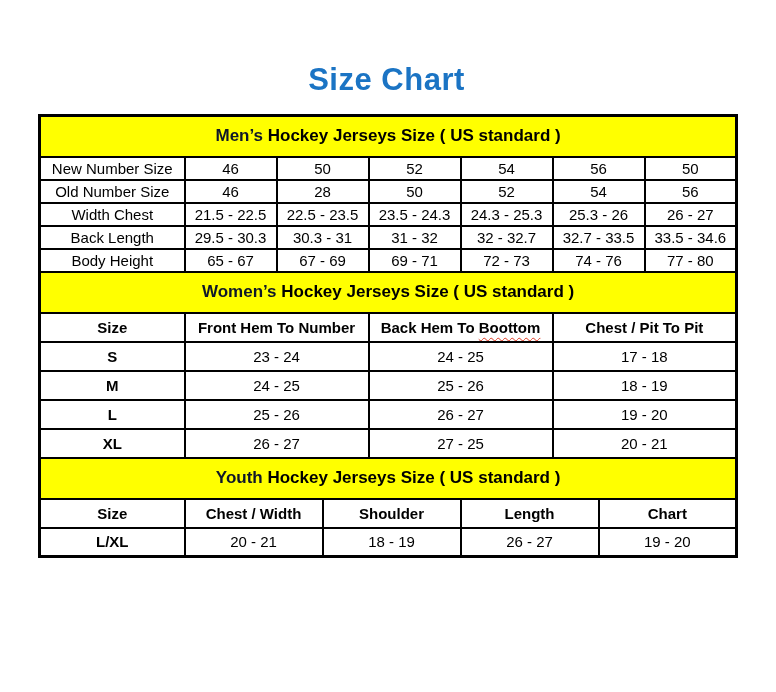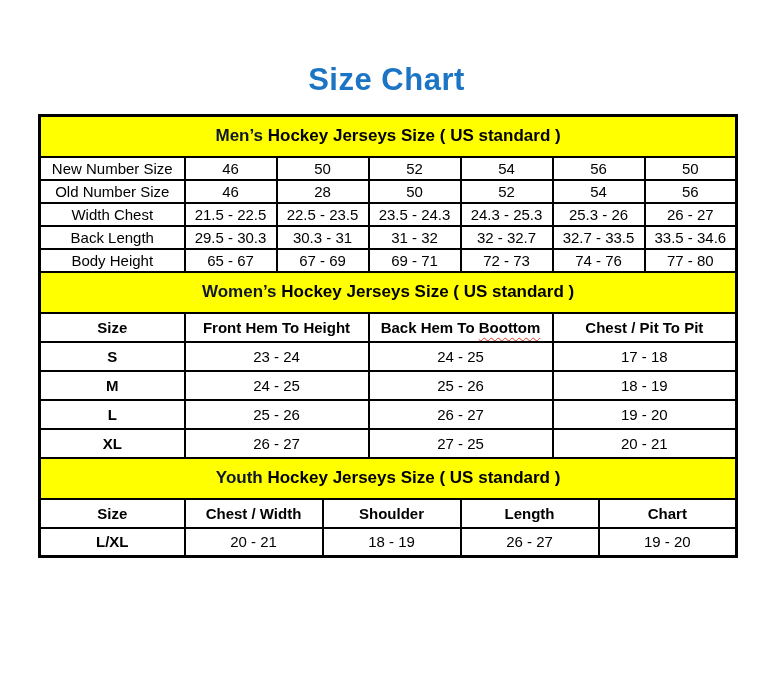--- a/index.html
+++ b/index.html
@@ -141,21 +141,21 @@
     </tbody>
 
     <tbody>
       <tr class="band-row">
         <td colspan="13"><span class="accent-red">Women’s</span><span> Hockey Jerseys Size ( US standard )</span></td>
       </tr>
     </tbody>
     <tbody class="women-head">
       <tr class="head-row">
         <th>Size</th>
-        <th colspan="4">Front Hem To Height</th>
+        <th colspan="4">Front Hem To Number</th>
         <th colspan="4"><span>Back Hem To </span><span class="squiggle">Boottom</span></th>
         <th colspan="4">Chest / Pit To Pit</th>
       </tr>
     </tbody>
     <tbody class="women-rows">
       <tr class="data-row">
         <td class="row-label-bold">S</td>
         <td colspan="4">23 - 24</td>
         <td colspan="4">24 - 25</td>
         <td colspan="4">17 - 18</td>

